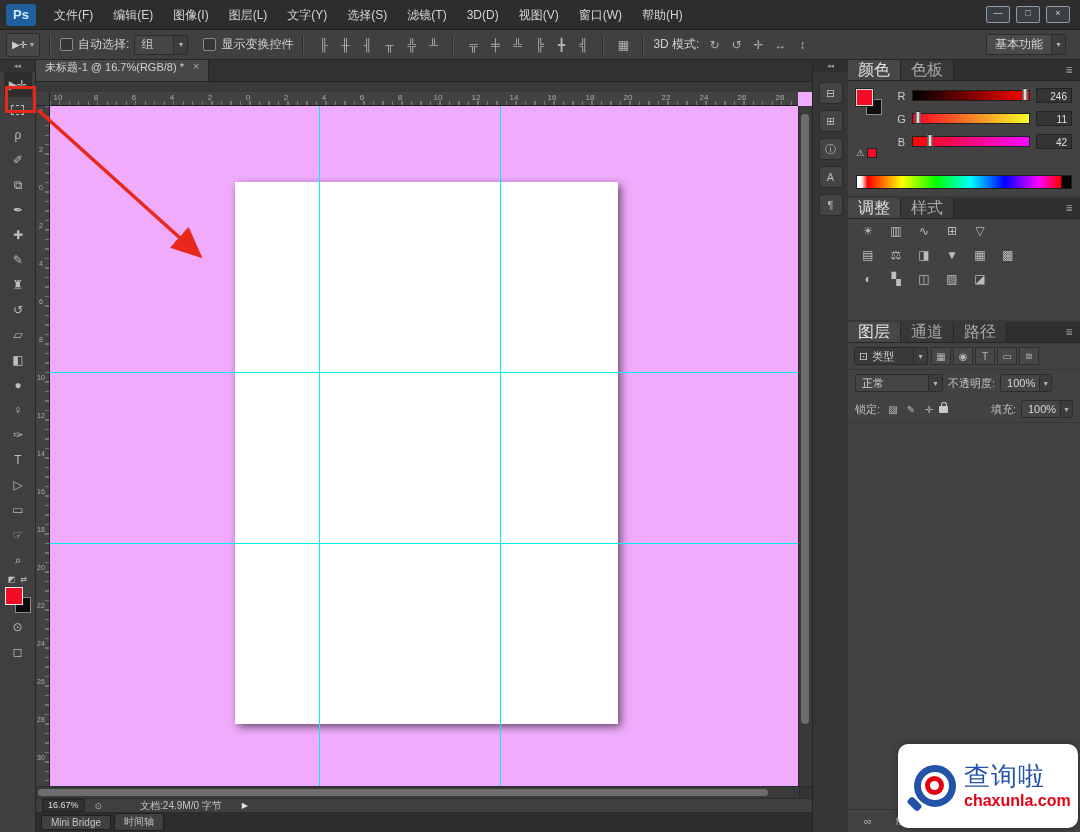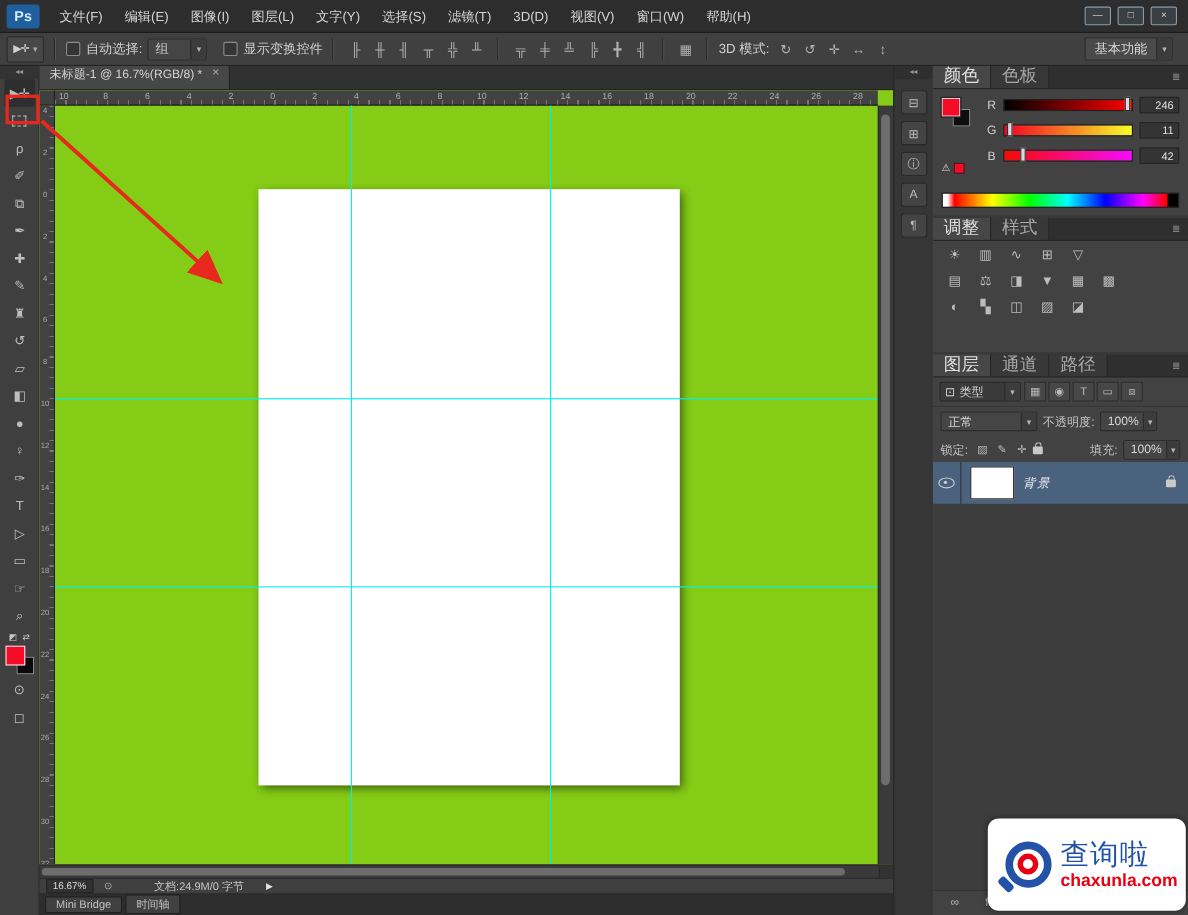--- a/index.html
+++ b/index.html
@@ -54,21 +54,21 @@
   .tb-extra{font-size:12px}
 
   
   .doctab-bar{position:absolute;left:36px;top:60px;width:776px;height:22px;background:#313131;
               border-bottom:1px solid #242424;display:flex;box-sizing:border-box}
   .doctab{height:100%;background:#474747;color:#d2d2d2;font-size:11px;display:flex;align-items:flex-start;
           padding:0 9px;gap:9px;border-right:1px solid #242424}
   .doctab-close{color:#a8a8a8;font-size:11px}
 
   
-  .canvas-area{position:absolute;left:36px;top:82px;width:776px;height:704px;background:#84cc16;overflow:hidden}
+  .canvas-area{position:absolute;left:36px;top:92px;width:776px;height:704px;background:#f0abfc;overflow:hidden}
   .ruler-corner{position:absolute;left:0;top:0;width:14px;height:14px;background:#404040;
                 border-right:1px solid #222;border-bottom:1px solid #222;box-sizing:border-box}
   .ruler-top{position:absolute;left:14px;top:0;width:748px;height:14px;background:#424242;border-bottom:1px solid #1f1f1f;box-sizing:border-box}
   .ruler-top::after{content:"";position:absolute;left:0;bottom:0;width:100%;height:4px;
                     background:repeating-linear-gradient(to right,#767676 0 1px,transparent 1px 9.5px)}
   .ruler-left{position:absolute;left:0;top:14px;width:14px;height:690px;background:#424242;border-right:1px solid #1f1f1f;box-sizing:border-box}
   .ruler-left::after{content:"";position:absolute;top:0;right:0;height:100%;width:4px;
                      background:repeating-linear-gradient(to bottom,#767676 0 1px,transparent 1px 9.5px)}
   .rt-num{position:absolute;top:1px;font-size:8px;color:#ababab;transform:translateX(-50%)}
   .rl-num{position:absolute;left:1px;font-size:7px;line-height:7px;color:#ababab;width:8px;
@@ -558,30 +558,20 @@
             <span class="lock-icon">✎</span>
             <span class="lock-icon">✛</span>
             <span class="lock-icon i-padlock"></span>
           </div>
         <span class="lp-label" style="margin-left:auto">填充:</span>
         <div class="dropdown val-dd">
           <span>100%</span>
           <span class="dd-cap">▾</span>
         </div>
       </div>
-      <div class="lp-list">
-        <div class="layer-row selected" style="background: rgb(74, 98, 125);">
-          <div class="layer-vis">
-            <span class="i-eye"></span>
-          </div>
-          <div class="layer-thumb"></div>
-          <div class="layer-name">背景</div>
-          <span class="i-padlock layer-lock"></span>
-        </div>
-      </div>
       <div class="lp-bottom" id="lp-bottom">
           <span class="lpb-icon">∞</span>
           <span class="lpb-icon">fx</span>
           <span class="lpb-icon">⊙</span>
           <span class="lpb-icon">◑</span>
           <span class="lpb-icon">◻</span>
           <span class="lpb-icon">▣</span>
           <span class="lpb-icon i-trash"></span>
         </div>
     </div>

